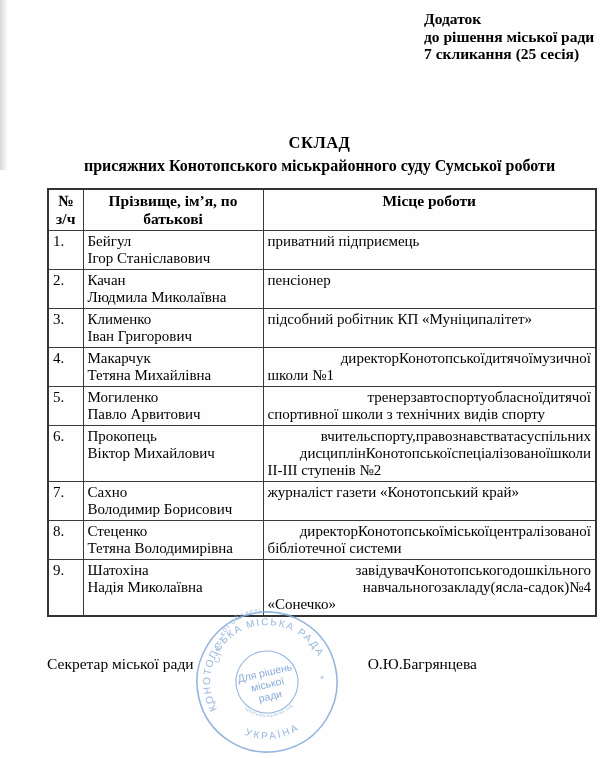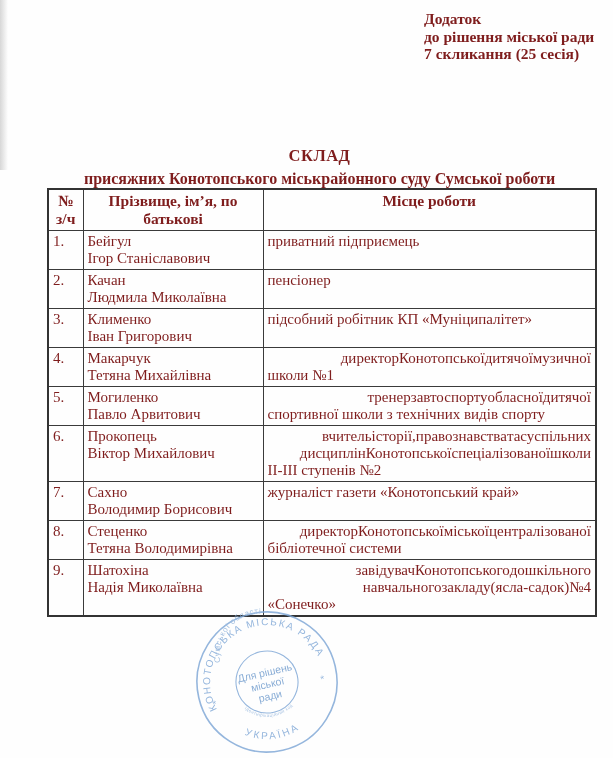--- a/index.html
+++ b/index.html
@@ -2,32 +2,32 @@
 <html><head>
 <meta charset="utf-8">
 <style>
   html,body{margin:0;padding:0;background:#ffffff;}
   .page{
     position:relative;
     width:613px;height:758px;
     background:#fefefe;
     overflow:hidden;
     font-family:"Liberation Serif", serif;
-    color:#7f1d1d;
+    color:#000000;
   }
   .edge-shade{
     position:absolute;left:0;top:0;width:8px;height:170px;
     background:linear-gradient(to right,#d7d7d7,rgba(255,255,255,0));
   }
   .appendix{
     position:absolute;left:424px;top:10px;width:175px;
     font-size:15.5px;line-height:17.5px;font-weight:bold;
   }
   .title-wrap{
-    position:absolute;left:40px;right:14px;top:146px;text-align:center;
+    position:absolute;left:40px;right:14px;top:133px;text-align:center;
   }
   .doc-title{font-size:16.5px;font-weight:bold;letter-spacing:.5px;}
   .doc-subtitle{font-size:16px;font-weight:bold;margin-top:4px;}
   table.jurors{
     position:absolute;left:47px;top:188px;width:548px;
     border-collapse:collapse;table-layout:fixed;
     font-size:15px;line-height:17px;
   }
   table.jurors col.w1{width:35px;}
   table.jurors col.w2{width:180px;}
@@ -155,21 +155,21 @@
         </tr>
         <tr>
           <td class="c1">6.</td>
           <td class="c2">
             <div>Прокопець</div>
             <div>Віктор Михайлович</div>
           </td>
           <td class="c3">
             <div class="jline">
               <span>вчитель</span>
-              <span>історії,</span>
+              <span>спорту,</span>
               <span>правознавства</span>
               <span>та</span>
               <span>суспільних</span>
             </div>
             <div class="jline">
               <span>дисциплін</span>
               <span>Конотопської</span>
               <span>спеціалізованої</span>
               <span>школи</span>
             </div>
@@ -219,20 +219,24 @@
               <span>закладу</span>
               <span>(ясла-садок)</span>
               <span>№4</span>
             </div>
             <div>«Сонечко»</div>
           </td>
         </tr>
       </tbody>
   </table>
 
+  <div class="footer">
+    <span>Секретар міської ради</span>
+    <span>О.Ю.Багрянцева</span>
+  </div>
 
   <svg class="stamp" viewBox="0 0 160 160">
     <defs>
       <path id="arcTop" d="M 26.4,99.5 A 57,57 0 1 1 133.6,99.5" fill="none"></path>
       <path id="arcInner" d="M 41.5,66 A 41,41 0 1 1 118.5,66" fill="none"></path>
       <path id="arcBottom" d="M 36.3,116.7 A 57,57 0 0 0 123.7,116.7" fill="none"></path>
       <path id="arcTiny" d="M 49.7,97.5 A 35,35 0 0 0 110.3,97.5" fill="none"></path>
     </defs>
     <circle cx="80" cy="80" r="70" fill="none" stroke="#7fa7d6" stroke-width="1.6"></circle>
     <circle cx="80" cy="80" r="31" fill="none" stroke="#7fa7d6" stroke-width="1.1"></circle>

